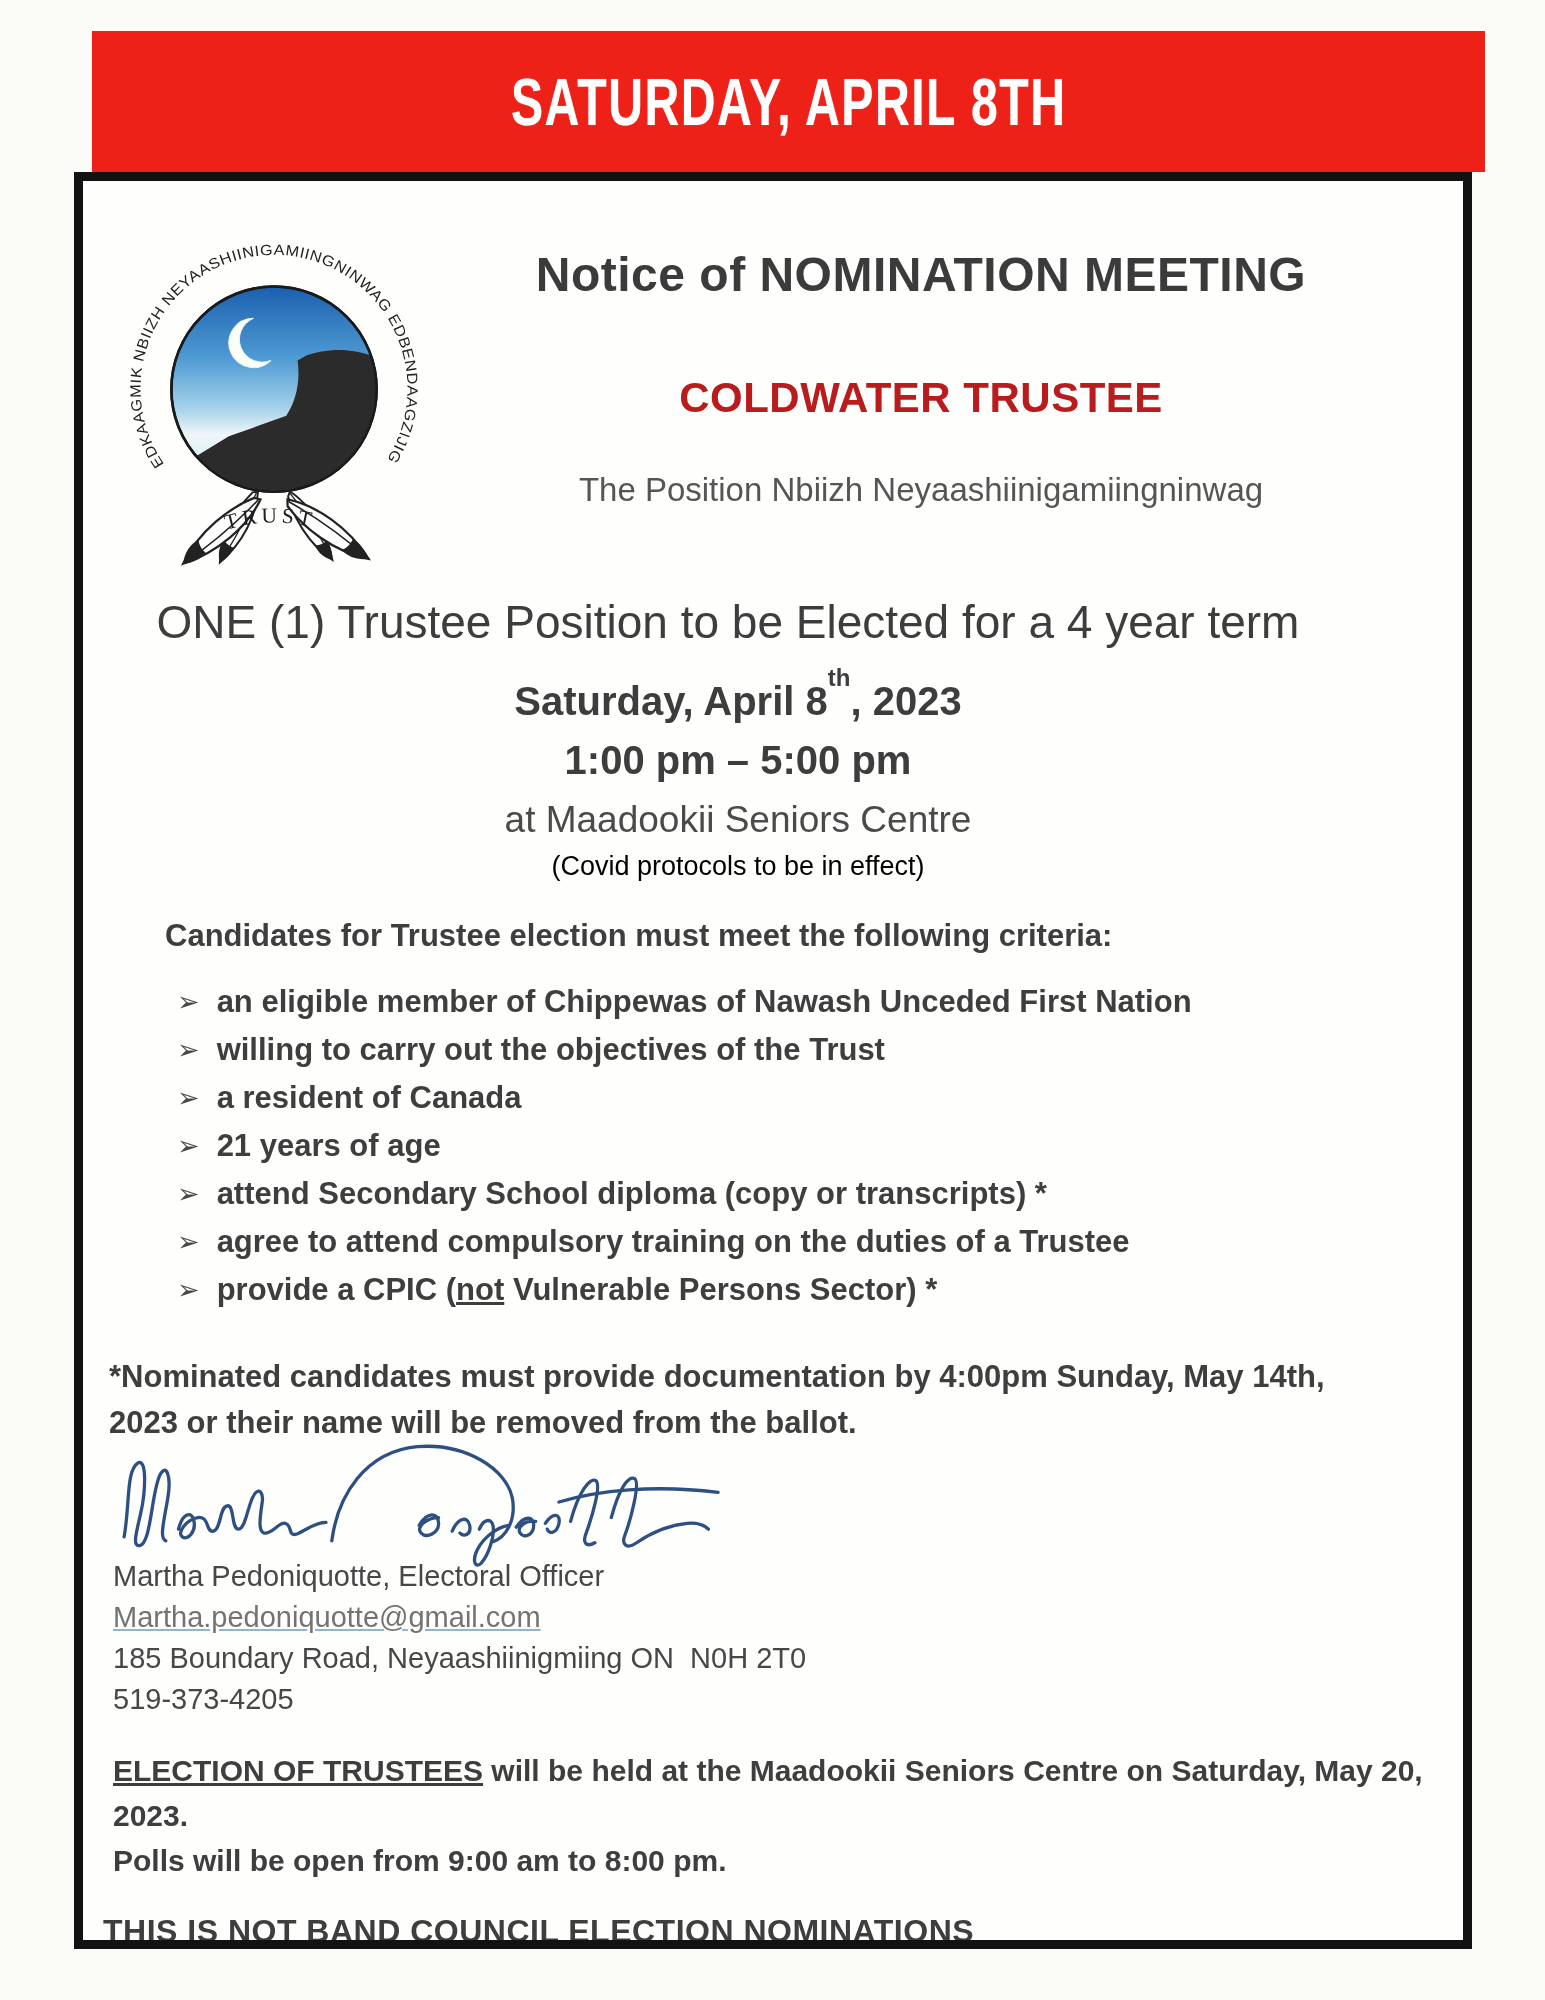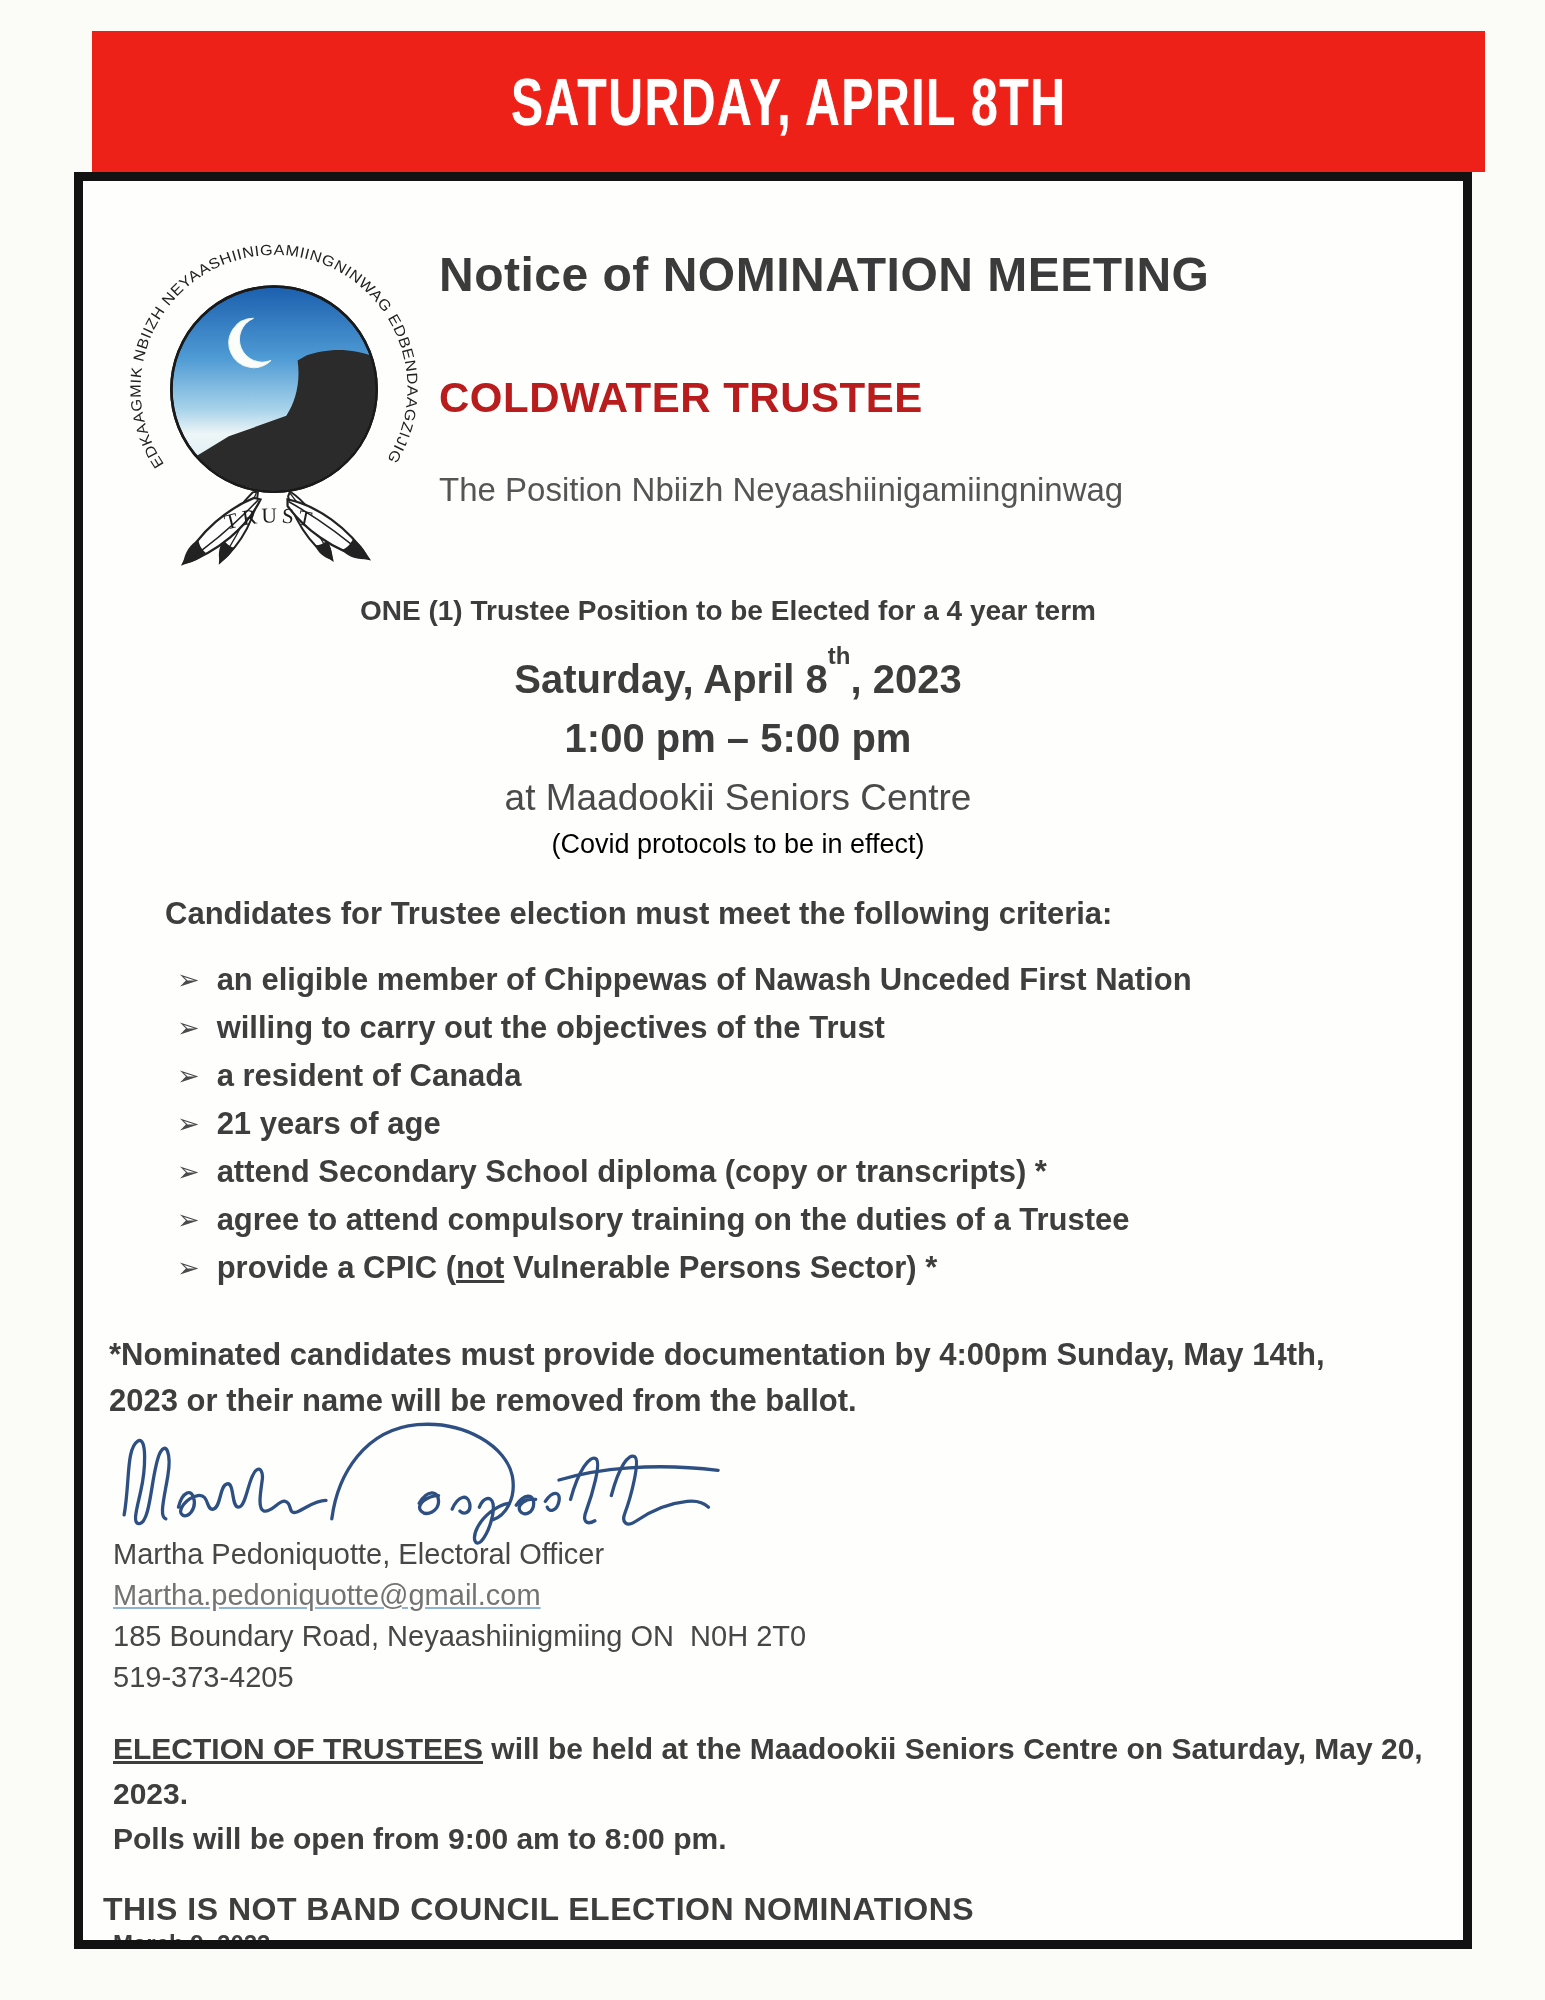--- a/index.html
+++ b/index.html
@@ -18,26 +18,26 @@
     white-space:nowrap;display:inline-block;transform:scaleX(0.72);
     text-shadow:0 0 1px rgba(255,255,255,.6);
   }
   .doc{
     position:absolute;left:74px;top:172px;width:1398px;height:1777px;
     box-sizing:border-box;border:9px solid #121212;background:#fefefd;
     overflow:hidden;padding:0 20px;
   }
   .doc-header{display:flex;margin-top:8px;}
   .logo-wrap{flex:0 0 330px;width:330px;padding-left:6px;}
-  .head-text{flex:1;text-align:left;padding:58px 40px 0 0;}
+  .head-text{flex:1;text-align:center;padding:58px 40px 0 0;}
   .title{font-size:48px;font-weight:bold;margin:0;color:#3b3b3b;letter-spacing:.5px;}
   .subtitle{font-size:42px;font-weight:bold;margin:72px 0 0;color:#b91c1c;letter-spacing:.5px;}
   .intro{font-size:33px;font-weight:400;line-height:1.6;color:#555;margin:42px 0 0;}
   .position-line{
-    text-align:center;font-size:28px;font-weight:bold;color:#3d3d3d;
+    text-align:center;font-size:46px;font-weight:normal;color:#3d3d3d;
     margin-top:12px;padding-right:90px;
   }
   .event-block{text-align:center;padding-right:70px;color:#3d3d3d;}
   .event-date{font-size:40px;font-weight:bold;margin-top:30px;}
   .event-date sup{font-size:24px;position:relative;top:-15px;}
   .event-time{font-size:40px;font-weight:bold;margin-top:14px;}
   .event-location{font-size:37px;font-weight:400;color:#4a4a4a;margin-top:16px;}
   .event-covid{font-size:27px;font-weight:400;color:#000000;margin-top:10px;}
   .criteria-heading{font-size:31px;font-weight:bold;margin:36px 0 0 62px;}
   .criteria-list{list-style:none;margin:24px 0 0;padding:0 0 0 74px;}

